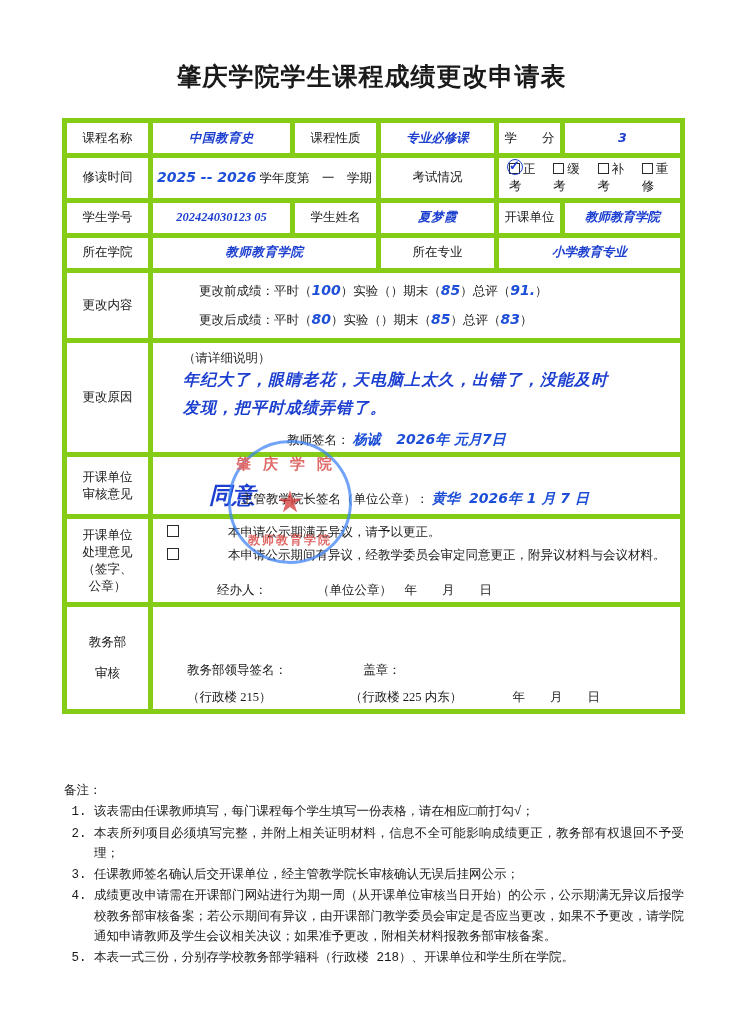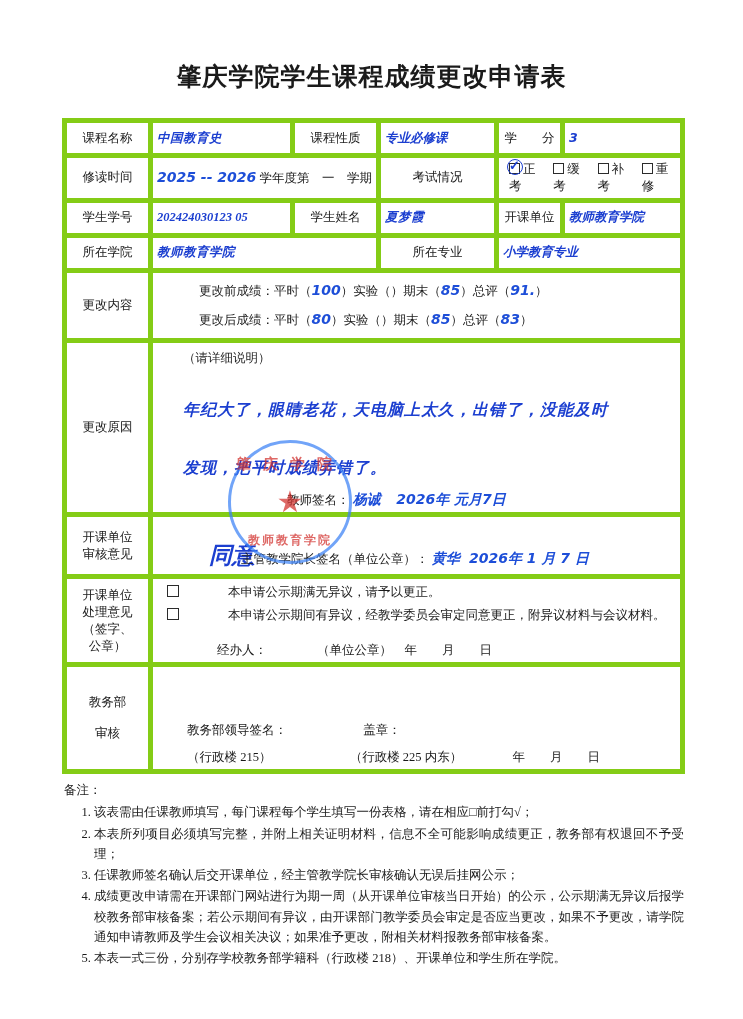--- a/index.html
+++ b/index.html
@@ -41,21 +41,21 @@
     table-layout: fixed;
   }
   table.form td {
     border: 5px solid #84cc16;
     font-size: 12.5px;
     padding: 3px 4px;
     vertical-align: middle;
     height: 24px;
     line-height: 1.35;
   }
-  .c { text-align: left; }
+  .c { text-align: center; }
   .lbl { text-align: center; white-space: nowrap; }
   .tallcell { vertical-align: middle; }
   .hand {
     font-family: "DejaVu Sans", sans-serif;
     color: #1c3fd0;
     font-size: 15px;
     font-style: italic;
     font-weight: bold;
     letter-spacing: 0.5px;
   }
@@ -123,21 +123,20 @@
   }
   .reason-hand {
     color: #1c3fd0;
     font-family: "DejaVu Sans", sans-serif;
     font-style: italic;
     font-weight: bold;
     font-size: 16px;
     line-height: 1.75;
     padding-left: 26px;
     letter-spacing: 1px;
-    margin-top: 30px;
   }
   .teacher-sign {
     font-size: 12.5px;
     padding-left: 130px;
     padding-top: 8px;
     white-space: nowrap;
   }
   .audit-cell {
     height: 104px;
     vertical-align: top;
@@ -248,20 +247,21 @@
     line-height: 1.62;
   }
   .notes .head { margin-bottom: 2px; }
   .notes ol {
     margin: 0;
     padding-left: 30px;
   }
   .notes li {
     margin-bottom: 1px;
     text-align: justify;
+    font-family: Liberation Mono, monospace;
   }
   .vert-label {
     text-align: center;
     line-height: 1.7;
   }
 </style>
 </head>
 <body>
 
 <div class="page">

